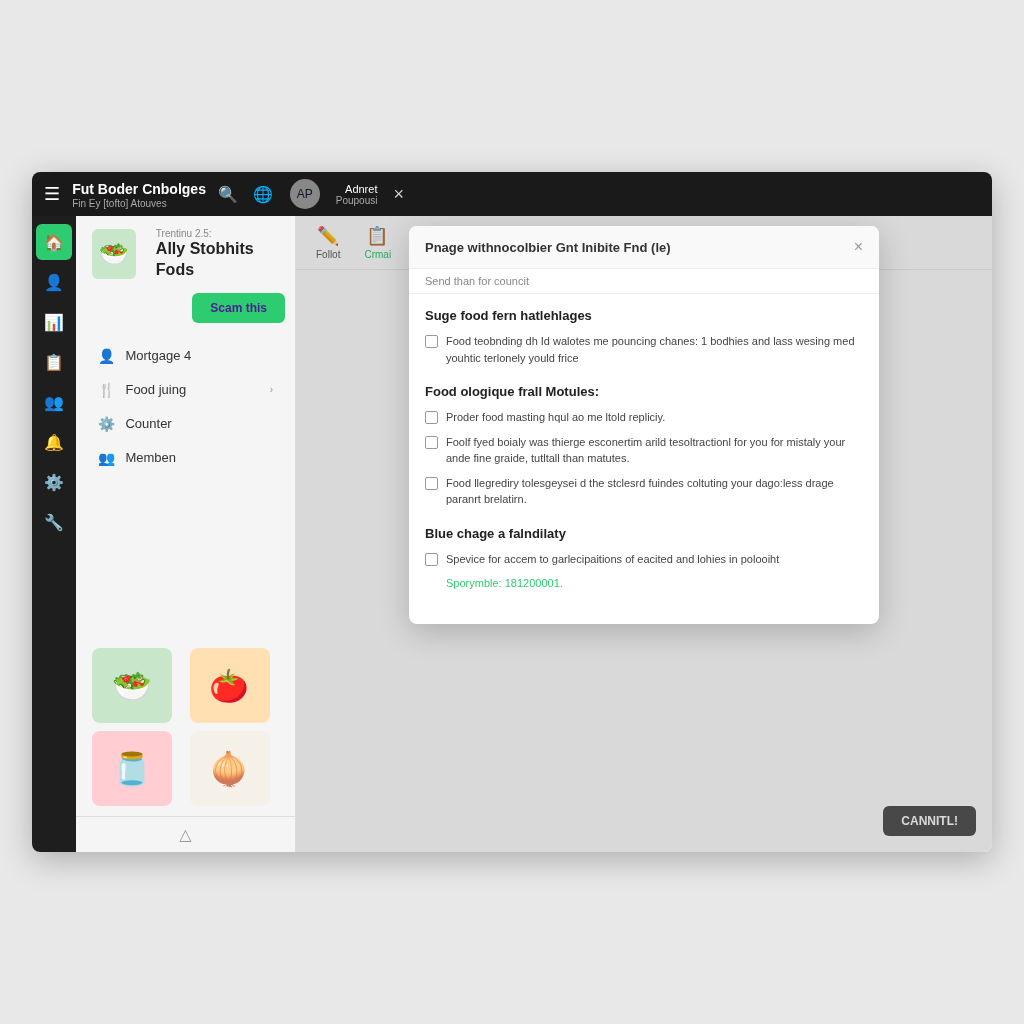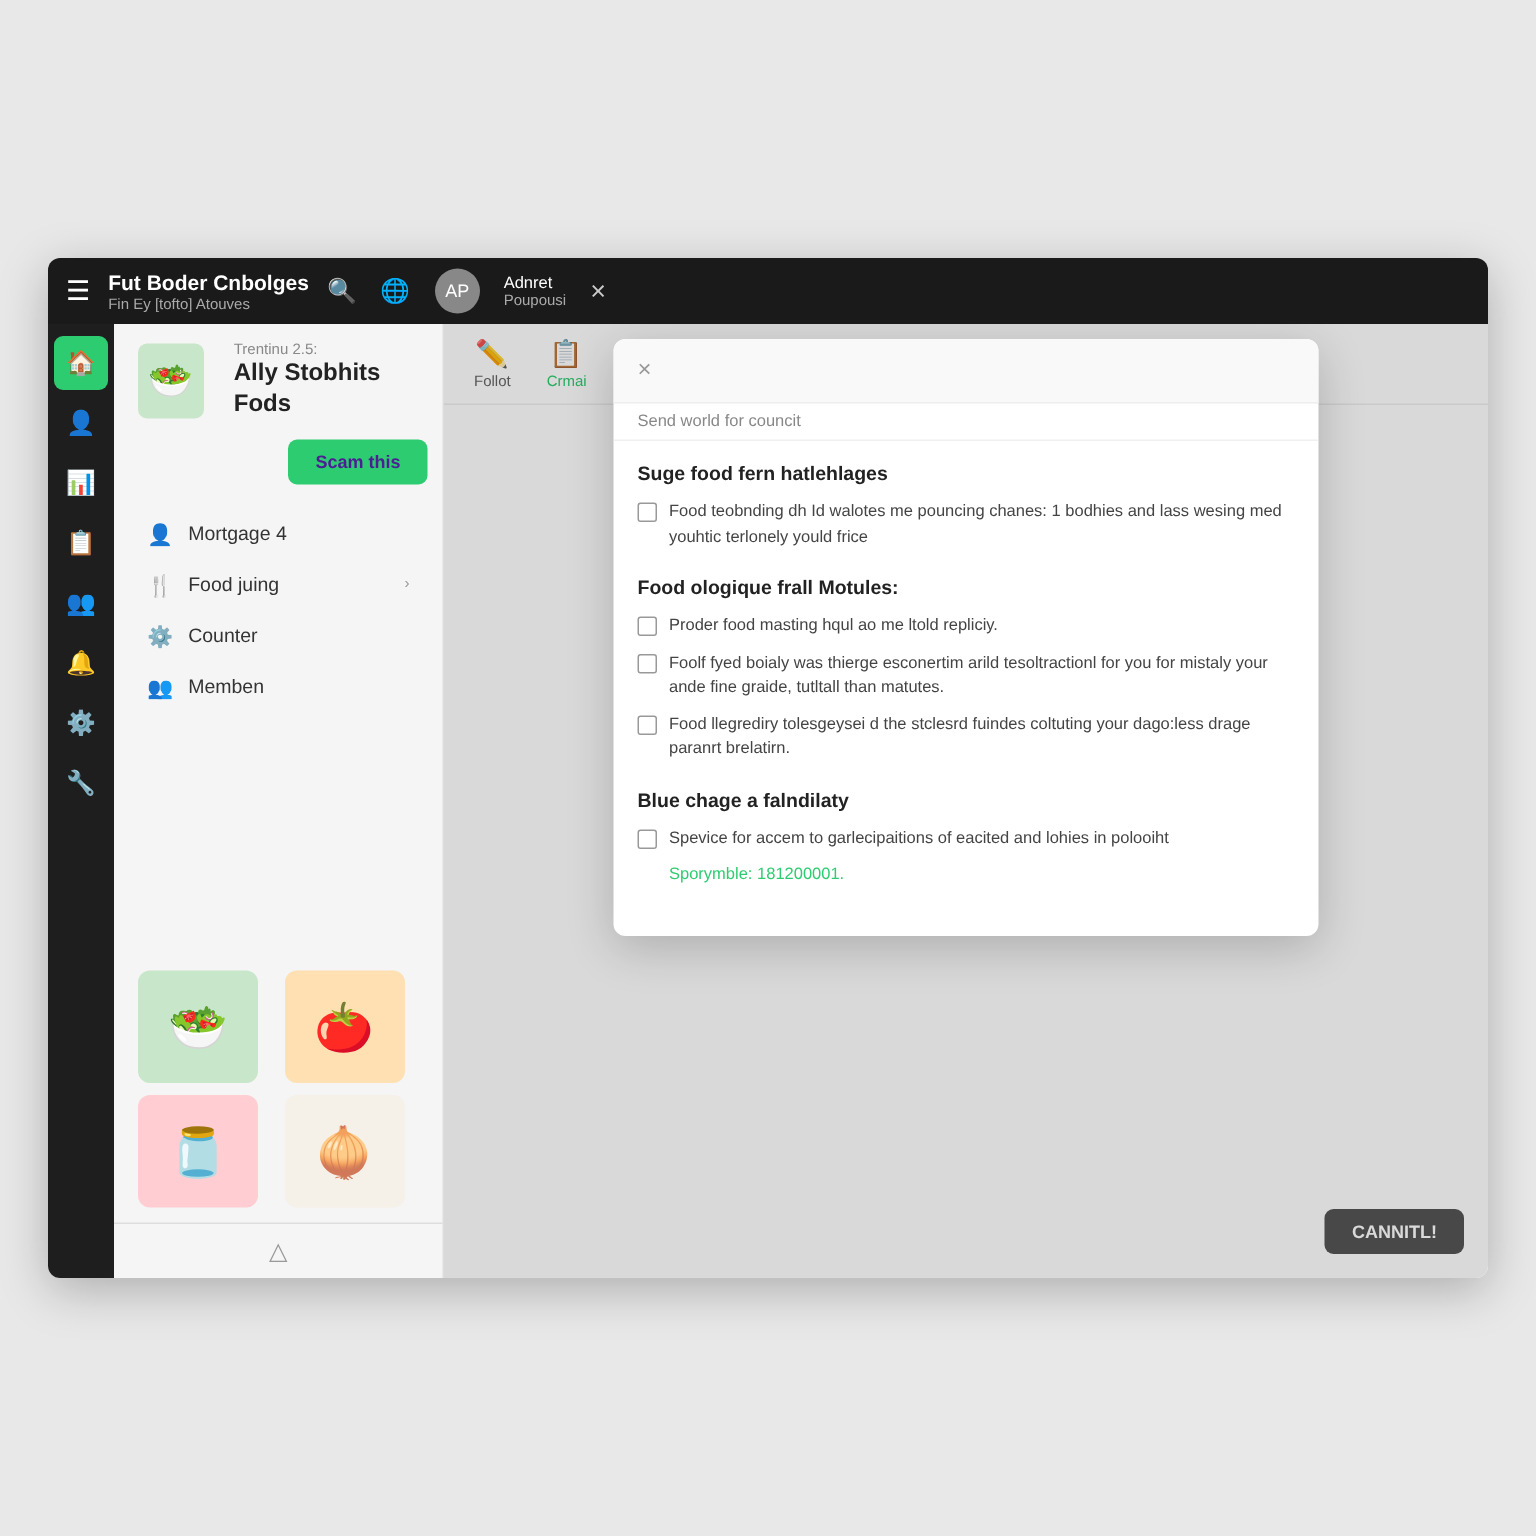--- a/index.html
+++ b/index.html
@@ -63,26 +63,27 @@
     }
     .title-bar-avatar {
       width: 30px;
       height: 30px;
       border-radius: 50%;
       background: #888;
       overflow: hidden;
       display: flex;
       align-items: center;
       justify-content: center;
-      color: #ffffff;
+      color: #0f172a;
       font-size: 12px;
     }
     .title-bar-user {
       display: flex;
       flex-direction: column;
+      text-align: right;
     }
     .title-bar-username {
       color: #fff;
       font-size: 11px;
     }
     .title-bar-role {
       color: #aaa;
       font-size: 10px;
     }
     .title-bar-close {
@@ -480,24 +481,25 @@
         <div class="toolbar-action">
           <span class="toolbar-action-icon">👤</span>
           <span class="toolbar-action-label">Hoditut</span>
         </div>
       </div>
 
       <div class="modal-backdrop">
         <div class="modal">
 
           <div class="modal-header">
+            <span class="modal-title">Pnage withnocolbier Gnt Inibite Fnd (le)</span>
             <span class="modal-close">×</span>
           </div>
 
-          <div class="modal-subheader">Send world for councit</div>
+          <div class="modal-subheader">Send than for councit</div>
 
           <div class="modal-body">
 
             <div class="modal-section">
               <div class="modal-section-title">Suge food fern hatlehlages</div>
               <div class="modal-check-item">
                 <div class="check-box"></div>
                 <span class="check-text">Food teobnding dh Id walotes me pouncing chanes: 1 bodhies and lass wesing med youhtic terlonely yould frice</span>
               </div>
             </div>

